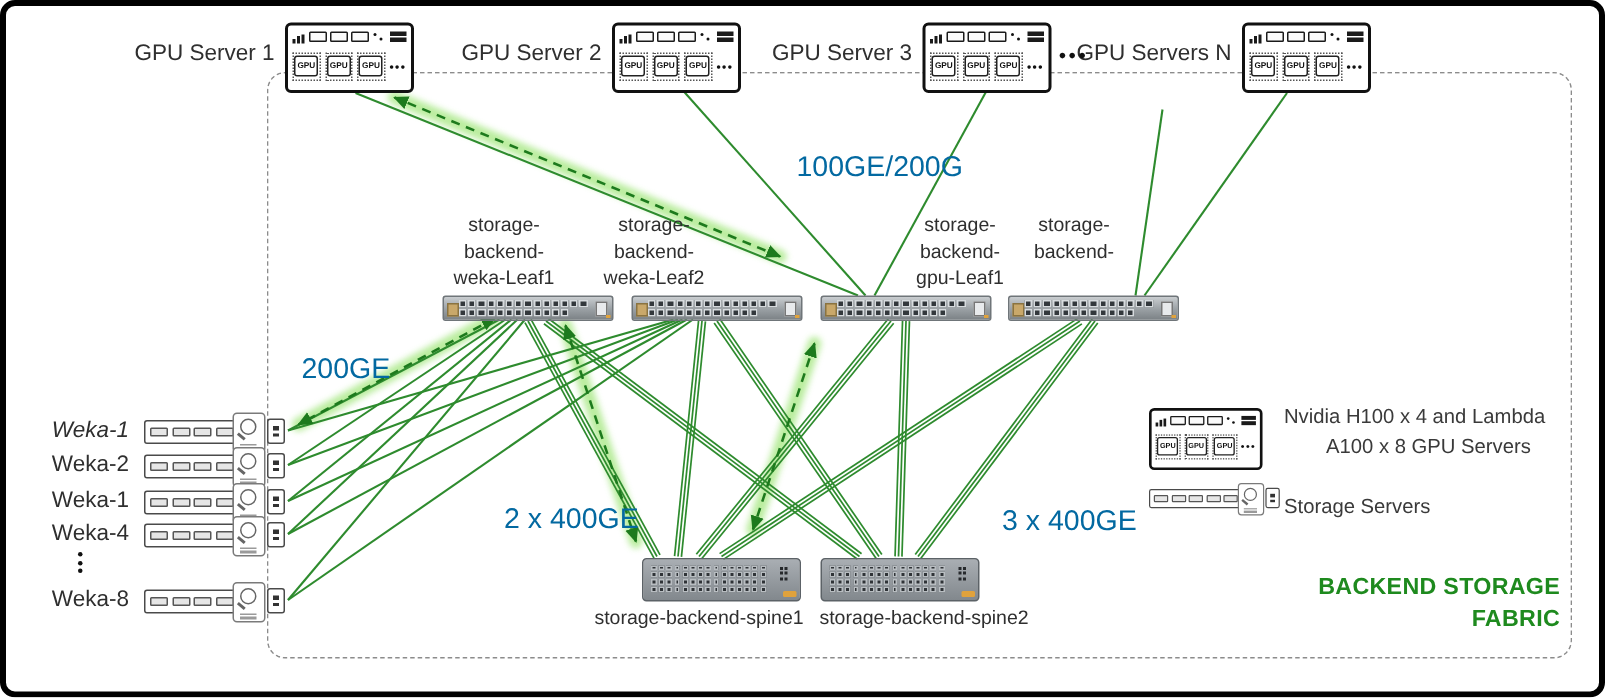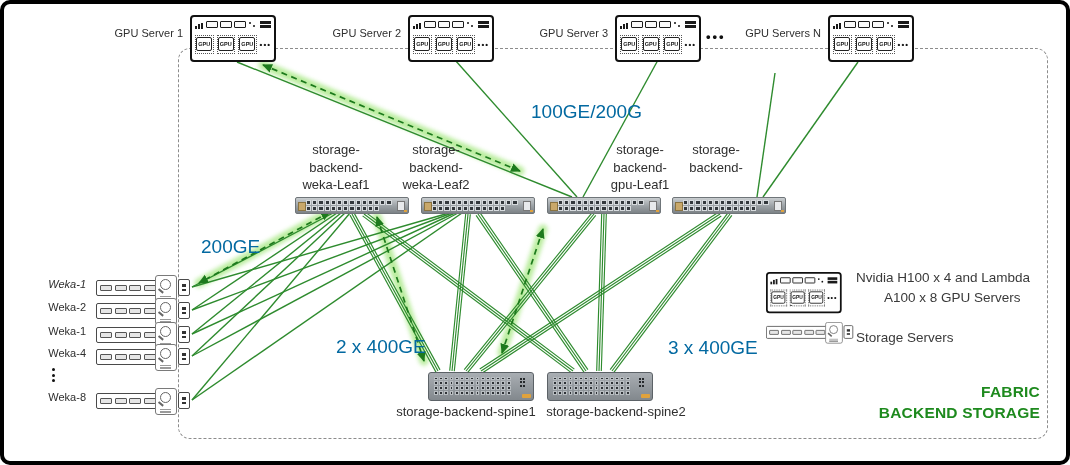--- a/index.html
+++ b/index.html
@@ -53,21 +53,21 @@
   
   .spine{position:absolute;width:104px;height:27px;background:linear-gradient(#a9aeb3,#82888d);
          border:1.2px solid #5c6267;border-radius:3px;z-index:3;}
   .sgrid{position:absolute;left:5px;top:3.5px;width:79px;display:flex;flex-wrap:wrap;gap:1.3px;}
   .sport{width:3.9px;height:3.7px;background:#2f3337;border:0.5px solid #b8bdc1;box-sizing:border-box;}
   .sdots{position:absolute;right:6px;top:5px;width:7px;display:flex;flex-wrap:wrap;gap:1.6px;}
   .sdot{width:1.8px;height:1.8px;background:#26292c;}
   .stab{position:absolute;right:2px;bottom:2px;width:9px;height:4px;background:#e0a23c;border-radius:1px;}
 
   
-  .node-label{position:absolute;font-size:11px;color:#2f2f2f;z-index:4;white-space:nowrap;}
+  .node-label{position:absolute;font-size:15px;color:#2f2f2f;z-index:4;white-space:nowrap;}
   .r{text-align:right;}
   .c{text-align:center;}
   .leaf-label{position:absolute;width:120px;text-align:center;font-size:13px;line-height:17.5px;color:#2f2f2f;z-index:4;}
   .speed{position:absolute;font-weight:400;font-size:19px;color:#0369a1;z-index:4;white-space:nowrap;}
   .between-dots{position:absolute;font-weight:bold;font-size:13px;letter-spacing:2px;color:#111;z-index:4;}
   .vdots{position:absolute;display:flex;flex-direction:column;gap:2.5px;z-index:4;}
   .vdot{width:3px;height:3px;background:#111;border-radius:50%;}
   .legend-text{position:absolute;font-size:13.5px;color:#3a3a3a;z-index:4;white-space:nowrap;}
   .fabric-title{position:absolute;right:30px;top:381px;width:330px;text-align:right;
                 font-weight:800;font-size:15.5px;line-height:21px;color:#1e8a1e;z-index:4;letter-spacing:0.2px;}
@@ -748,18 +748,18 @@
           <div class="pdot"></div>
           <div class="pdot"></div>
         </div>
       </div>
     </div>
   <div class="legend-text" style="left:856px;top:270px;">Nvidia H100 x 4 and Lambda</div>
   <div class="legend-text" style="left:884px;top:290px;">A100 x 8 GPU Servers</div>
   <div class="legend-text" style="left:856px;top:330px;">Storage Servers</div>
 
   <div class="fabric-title">
+    <div>BACKEND STORAGE</div>
     <div>FABRIC</div>
-    <div>BACKEND STORAGE</div>
   </div>
 
   <div class="frame"></div>
 </div>
 
 </body></html>

